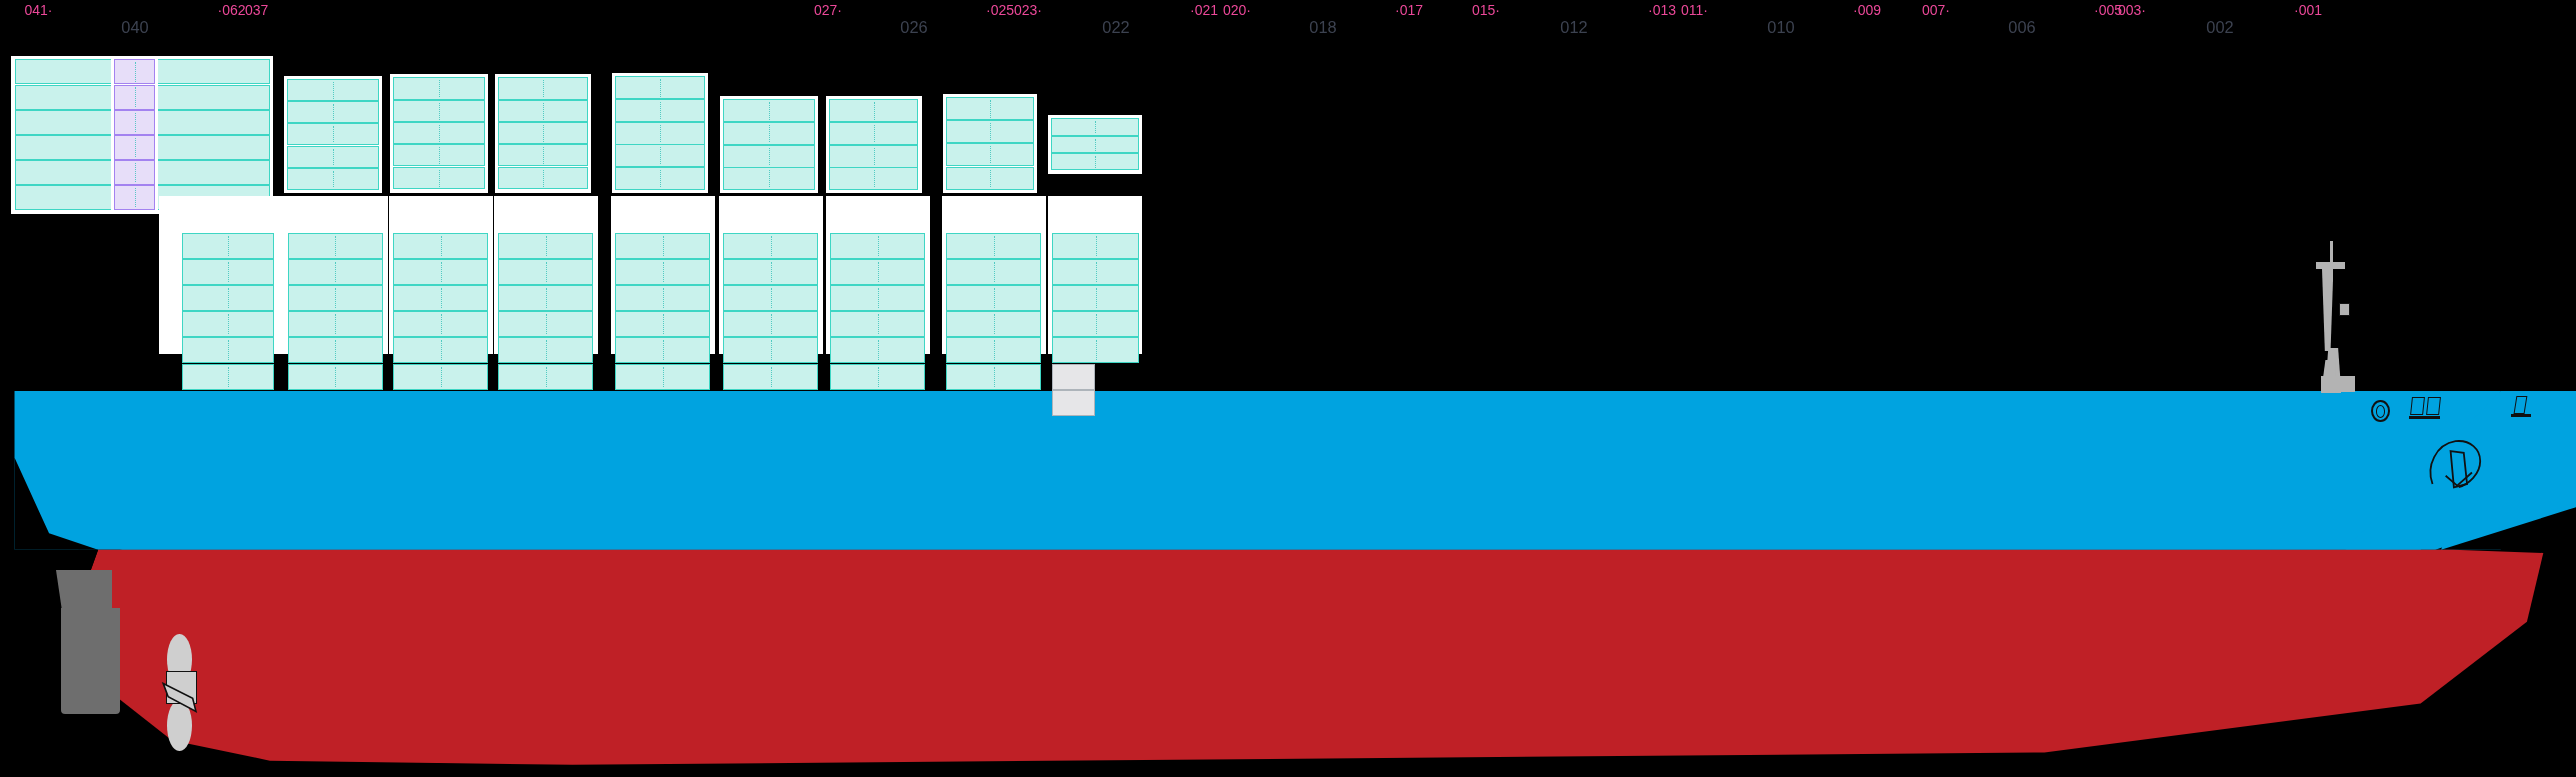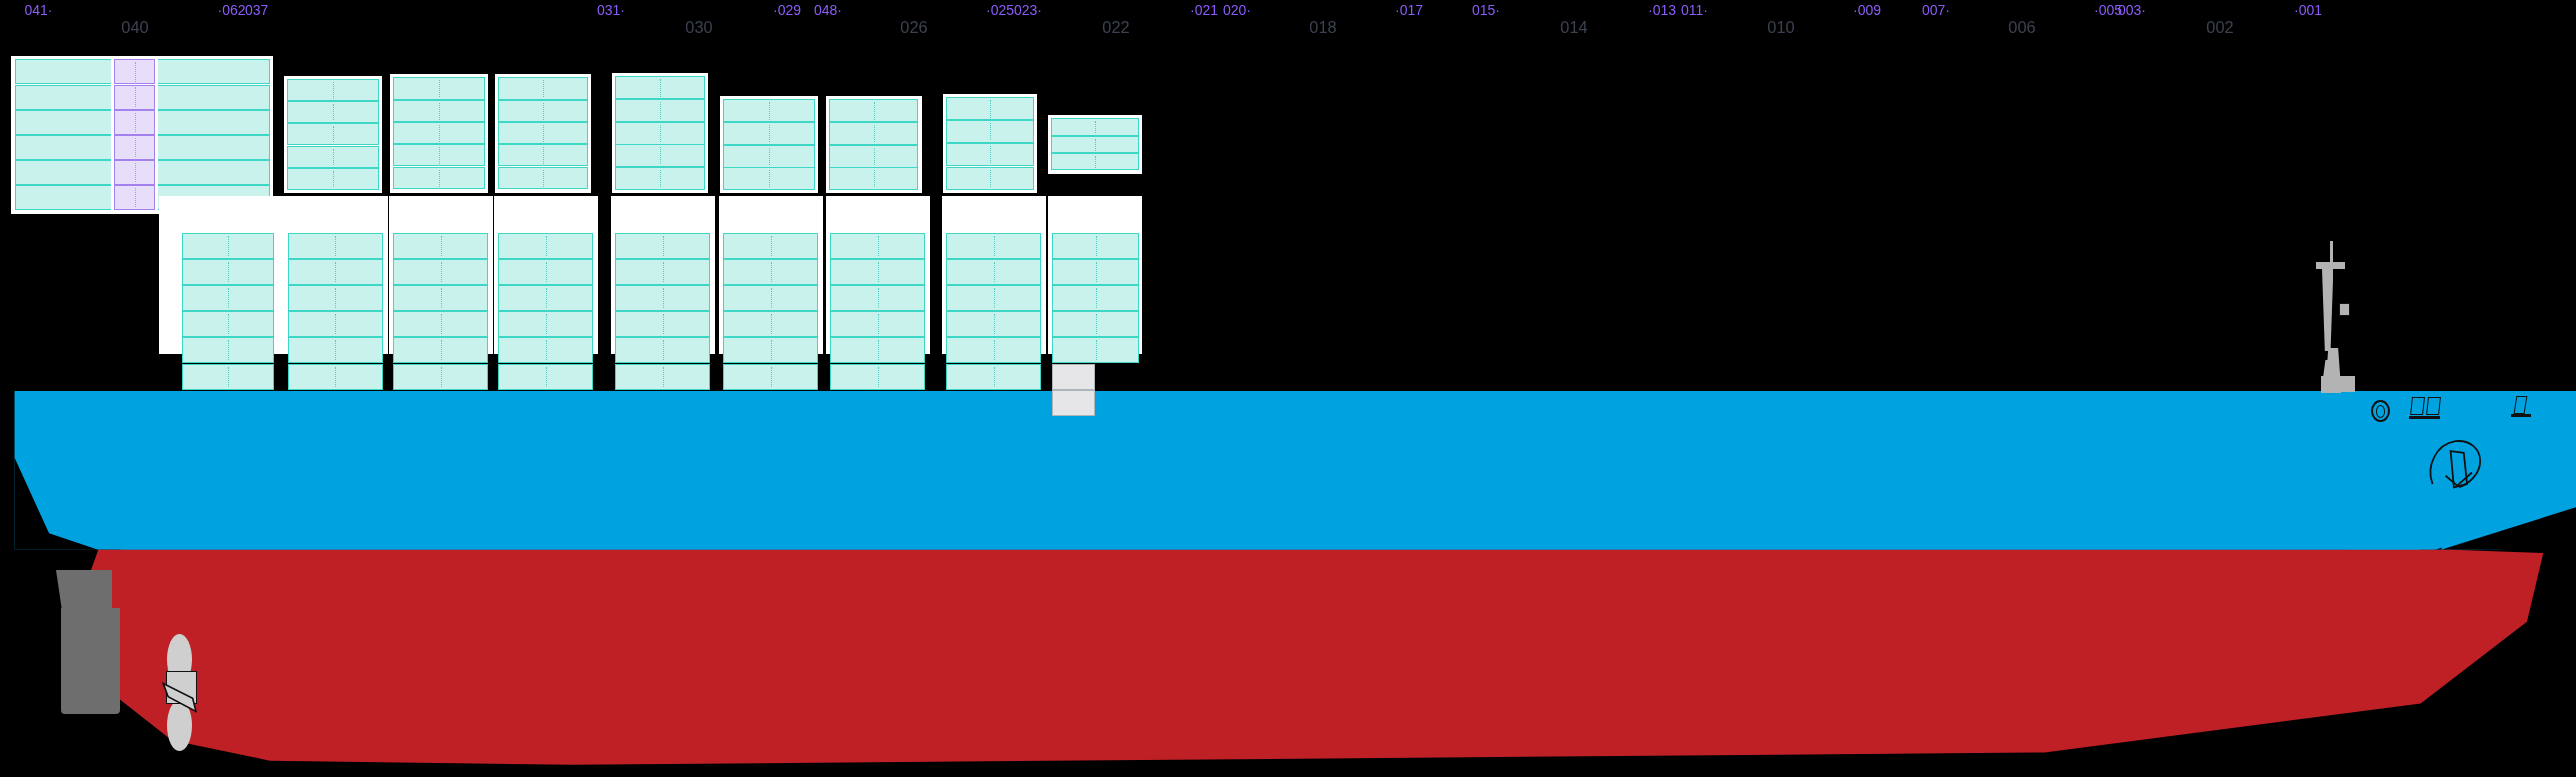--- a/index.html
+++ b/index.html
@@ -2,21 +2,21 @@
 <html style="font-size:13px"><head>
 <meta charset="utf-8">
 <style>
   html,body{margin:0;padding:0;background:#000;}
   body{font-family:"Liberation Sans",sans-serif;}
   #stage{position:relative;width:2576px;height:778px;background:#000;overflow:hidden;}
 
   
   .bay-ruler{position:absolute;left:0;top:0;width:2576px;height:47px;}
   .bay-group{position:absolute;top:0;height:47px;}
-  .bay-odd{position:absolute;top:1.6px;font-size:14px;color:#8b5cf6;white-space:nowrap;}
+  .bay-odd{position:absolute;top:1.6px;font-size:14px;color:#ec4899;white-space:nowrap;}
   .bay-odd.aft{left:0;}
   .bay-odd.fwd{right:0;}
   .bay-even{position:absolute;top:18px;left:50%;transform:translateX(-50%);
             font-size:16.4px;color:#3c4250;white-space:nowrap;}
 
   
   .hull-layer{position:absolute;left:0;top:0;width:2576px;height:778px;}
 
   
   .deck-stack{position:absolute;background:#fff;box-sizing:border-box;}
@@ -54,44 +54,39 @@
 
   <div class="bay-ruler" id="bayRuler">
       <div class="bay-group" style="left: 24.5px; width: 221px;">
         <div class="bay-odd aft">041·</div>
         <div class="bay-odd fwd">·062</div>
         <div class="bay-even">040</div>
       </div>
       <div class="bay-group" style="left: 245px; width: 114px;">
         <div class="bay-odd aft">037</div>
       </div>
-      <div class="bay-group" style="left: 597px; width: 204px;">
-        <div class="bay-odd aft">031·</div>
-        <div class="bay-odd fwd">·029</div>
-        <div class="bay-even">030</div>
-      </div>
       <div class="bay-group" style="left: 814px; width: 200px;">
-        <div class="bay-odd aft">048·</div>
+        <div class="bay-odd aft">027·</div>
         <div class="bay-odd fwd">·025</div>
         <div class="bay-even">026</div>
       </div>
       <div class="bay-group" style="left: 1014px; width: 204px;">
         <div class="bay-odd aft">023·</div>
         <div class="bay-odd fwd">·021</div>
         <div class="bay-even">022</div>
       </div>
       <div class="bay-group" style="left: 1223px; width: 200px;">
         <div class="bay-odd aft">020·</div>
         <div class="bay-odd fwd">·017</div>
         <div class="bay-even">018</div>
       </div>
       <div class="bay-group" style="left: 1472px; width: 204px;">
         <div class="bay-odd aft">015·</div>
         <div class="bay-odd fwd">·013</div>
-        <div class="bay-even">014</div>
+        <div class="bay-even">012</div>
       </div>
       <div class="bay-group" style="left: 1681px; width: 200px;">
         <div class="bay-odd aft">011·</div>
         <div class="bay-odd fwd">·009</div>
         <div class="bay-even">010</div>
       </div>
       <div class="bay-group" style="left: 1922px; width: 200px;">
         <div class="bay-odd aft">007·</div>
         <div class="bay-odd fwd">·005</div>
         <div class="bay-even">006</div>

